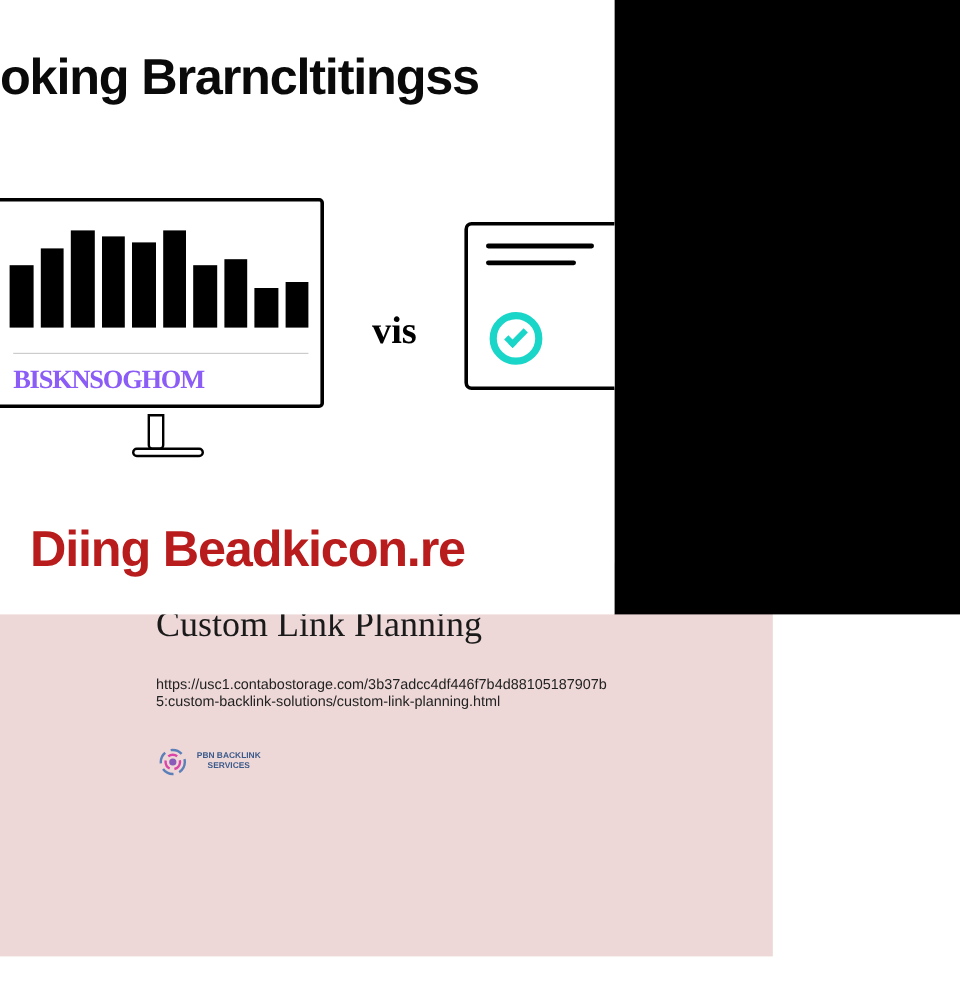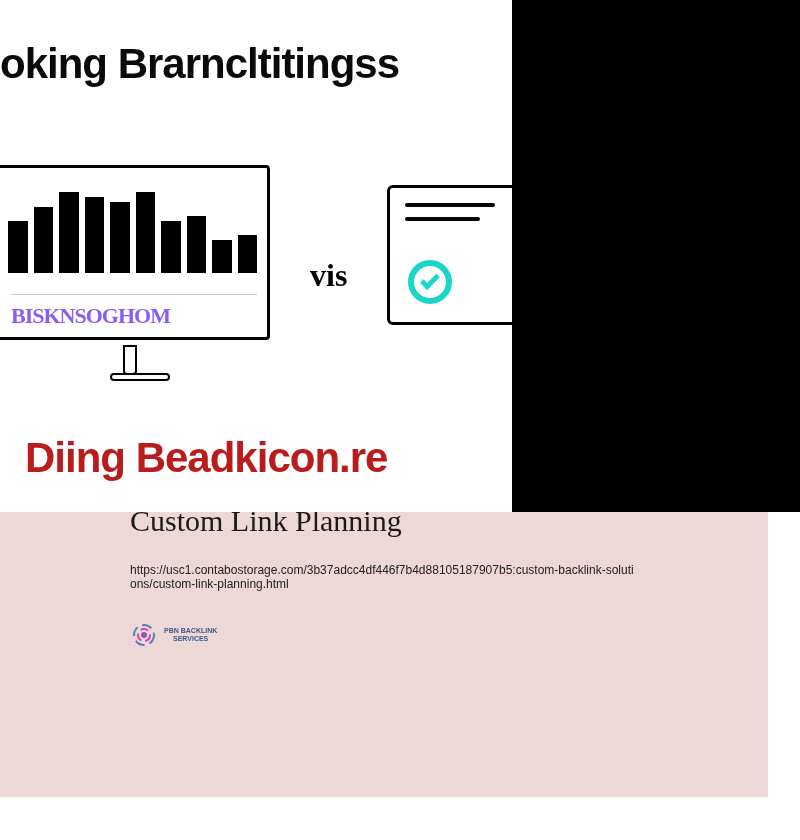--- a/index.html
+++ b/index.html
@@ -172,21 +172,21 @@
       left: 0;
       font-size: 42px;
       font-weight: 900;
       color: #b91c1c;
       font-family: 'Arial Black', sans-serif;
       letter-spacing: -1px;
       white-space: nowrap;
       margin-left: 25px;
     }
     .bottom-section {
-      width: 768px;
+      width: 644px;
       height: 328px;
       background: #eed7d7;
       padding: 35px 130px;
     }
     .article-title {
       font-size: 30px;
       font-weight: 400;
       color: #1a1a1a;
       font-family: Georgia, serif;
       margin-bottom: 25px;

